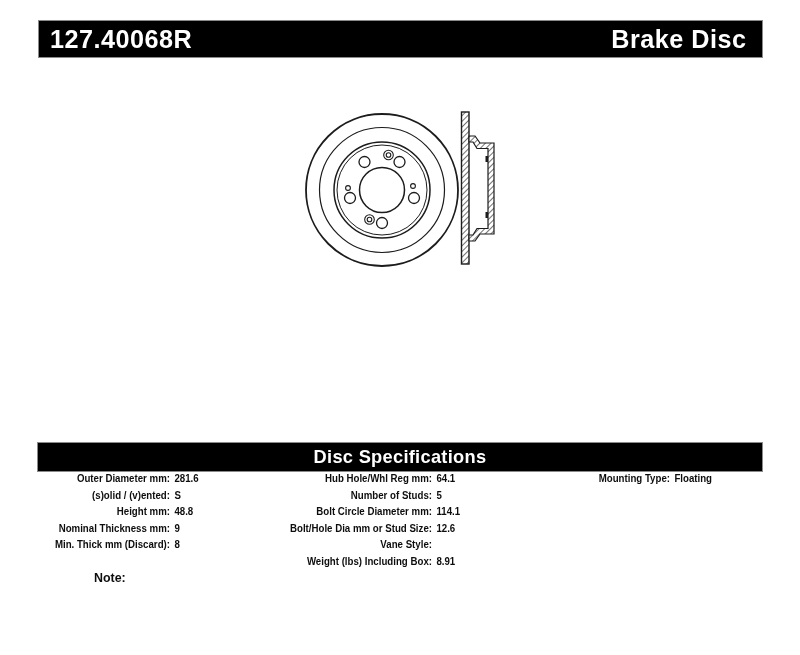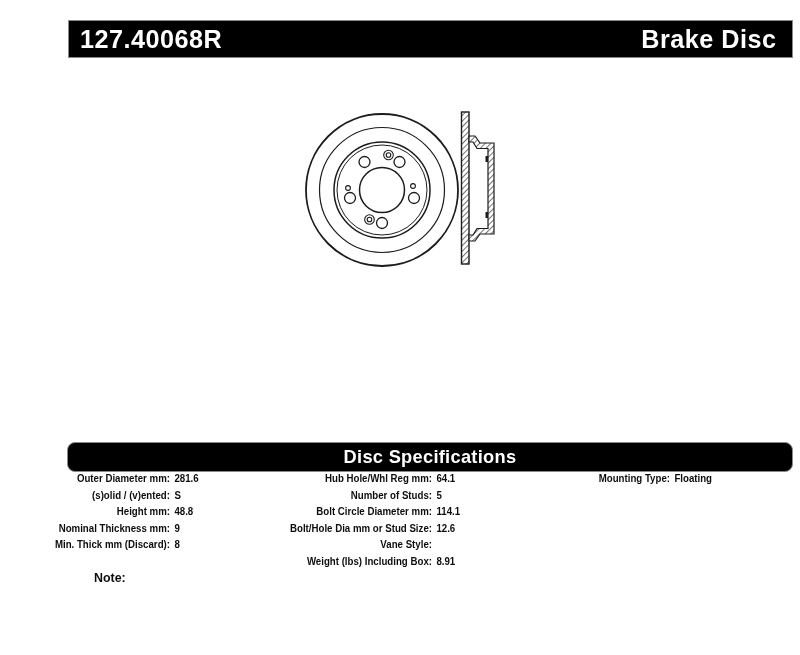--- a/index.html
+++ b/index.html
@@ -14,21 +14,20 @@
     position: absolute; left: 0; top: 0;
     width: 800px; height: 655px;
     background: #ffffff;
     overflow: hidden;
   }
   .black-bar {
     position: absolute;
     background: #000000;
     border: 1px solid #8a8a8a;
     color: #ffffff;
-    margin-left: 30px;
   }
   .header-bar {
     left: 38px; top: 20px; width: 725px; height: 38px;
     display: flex; align-items: center; justify-content: space-between;
     padding: 0 16px 0 11px;
   }
   .header-bar .part-number,
   .header-bar .product-name {
     font-size: 26px; font-weight: bold; letter-spacing: 0.5px;
     transform: scaleX(0.97); white-space: nowrap;
@@ -36,21 +35,21 @@
   .header-bar .part-number { transform-origin: 0 50%; }
   .header-bar .product-name { transform-origin: 100% 50%; }
 
   .drawing-wrap {
     position: absolute; left: 295px; top: 100px; width: 215px; height: 175px;
   }
   .drawing-wrap svg { width: 100%; height: 100%; display: block; }
 
   .spec-title-bar {
     left: 37px; top: 442px; width: 726px; height: 30px;
-    display: flex; align-items: center; justify-content: center; border-radius: 8px;
+    display: flex; align-items: center; justify-content: center;
   }
   .spec-title-bar .title {
     font-size: 19px; font-weight: bold; letter-spacing: 0.3px;
     transform: scaleX(0.96); white-space: nowrap;
   }
 
   .spec-col {
     position: absolute; top: 470px;
     font-size: 11px; font-weight: bold; color: #0d0d0d;
     transform: scaleX(0.88);

